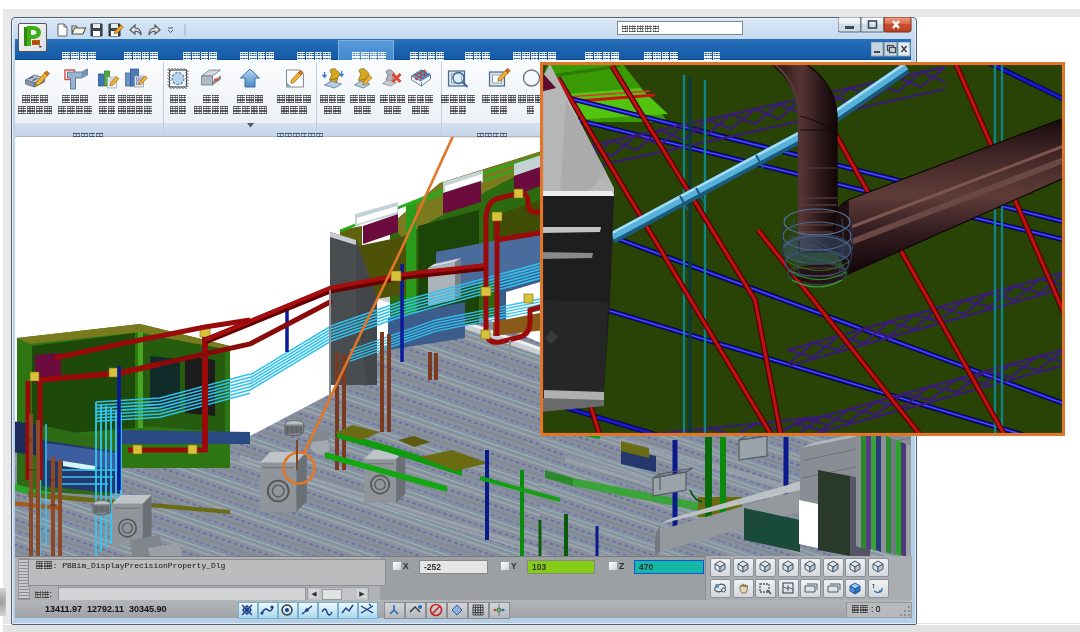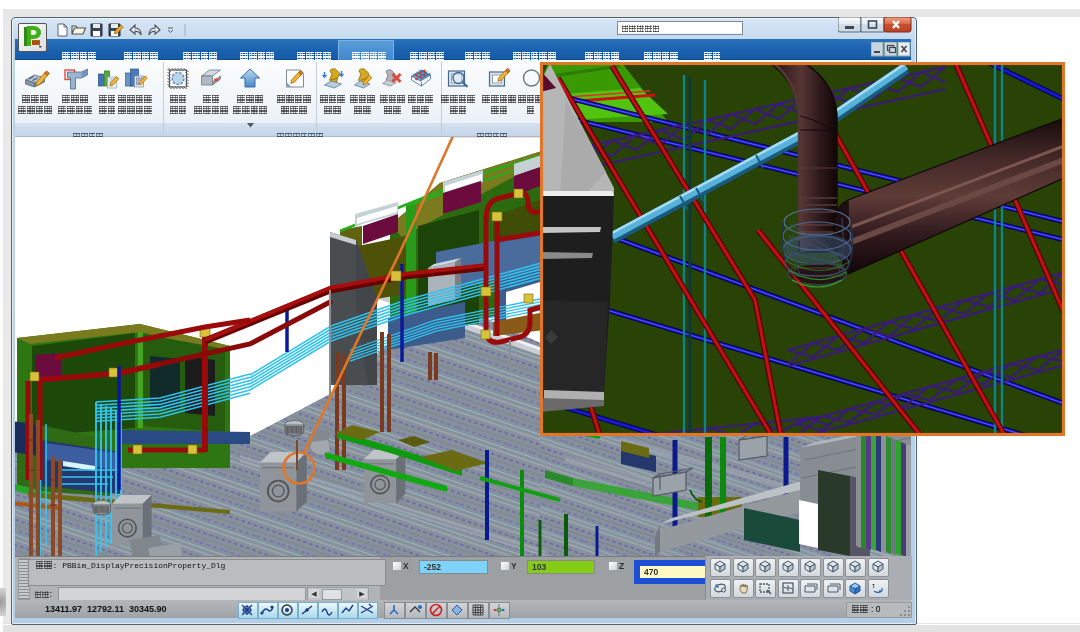--- a/index.html
+++ b/index.html
@@ -738,27 +738,27 @@
  border:1px solid #8a8e92;font-family:'Liberation Mono',monospace;font-size:8px;color:#111;line-height:12px;padding-left:6px"><b></b><b></b>: PBBim_DisplayPrecisionProperty_Dlg</div>
 <div class="abs sm" style="left:34px;top:589px;width:30px;height:12px;font-size:9px"><b></b><b></b>:</div>
 <div class="abs" style="left:58px;top:587px;width:246px;height:12px;background:#d2d4d6;border:1px solid #909498"></div>
 <div class="abs" style="left:307px;top:587px;width:60px;height:12px;background:#c2c5c8;border:1px solid #9a9ea2">
 <div class="abs" style="left:1px;top:1px;width:10px;height:9px;background:#d4d7da;font-size:7px;line-height:9px;text-align:center;color:#333">◀</div>
 <div class="abs" style="left:14px;top:1px;width:18px;height:9px;background:#dfe2e5;border:1px solid #999"></div>
 <div class="abs" style="right:1px;top:1px;width:10px;height:9px;background:#d4d7da;font-size:7px;line-height:9px;text-align:center;color:#333">▶</div>
   </div>
 <div class="abs" style="left:392px;top:561px;width:8px;height:8px;background:linear-gradient(135deg,#fff,#cdd2d6);border:1px solid #9aa2a8"></div>
 <div class="abs" style="left:403px;top:561px;font-size:8.5px;font-weight:bold;color:#2a2f34">X</div>
-<div class="abs" style="left:419px;top:560px;width:63px;height:12px;background:#7dd3fc;border:1px solid #888;font-size:8.5px;font-weight:bold;line-height:12px;padding-left:4px;color:#333">-252</div>
+<div class="abs" style="left:419px;top:560px;width:63px;height:12px;background:#e5e5e5;border:1px solid #888;font-size:8.5px;font-weight:bold;line-height:12px;padding-left:4px;color:#333">-252</div>
 <div class="abs" style="left:500px;top:561px;width:8px;height:8px;background:linear-gradient(135deg,#fff,#cdd2d6);border:1px solid #9aa2a8"></div>
 <div class="abs" style="left:511px;top:561px;font-size:8.5px;font-weight:bold;color:#2a2f34">Y</div>
 <div class="abs" style="left:527px;top:560px;width:62px;height:12px;background:#84cc16;border:1px solid #888;font-size:8.5px;font-weight:bold;line-height:12px;padding-left:4px;color:#333">103</div>
 <div class="abs" style="left:608px;top:561px;width:8px;height:8px;background:linear-gradient(135deg,#fff,#cdd2d6);border:1px solid #9aa2a8"></div>
 <div class="abs" style="left:619px;top:561px;font-size:8.5px;font-weight:bold;color:#2a2f34">Z</div>
-<div class="abs" style="left:634px;top:560px;width:64px;height:12px;background:#fef9c3;border:6px solid #1d4ed8;font-size:8.5px;font-weight:bold;line-height:12px;padding-left:4px;color:#333">470</div>
+<div class="abs" style="left:634px;top:560px;width:64px;height:12px;background:#14b8a6;border:1px solid #1d4ed8;font-size:8.5px;font-weight:bold;line-height:12px;padding-left:4px;color:#333">470</div>
 <div class="abs" style="left:705px;top:556px;width:206px;height:44px;background:#aaadb1;border-left:1px solid #8a8e92"></div>
 <div class="abs" style="left:710.0px;top:558px;width:19px;height:17px;background:linear-gradient(#eff1f3,#d4d8dc);border:1px solid #8a9298;border-radius:2px"></div>
 <svg class="abs" style="left:711.0px;top:558px" width="18" height="18" viewBox="0 0 18 18">
     <g fill="#dce4ec" stroke="#4a5866" stroke-width="1">
       <path d="M4 6 l5-3 5 3 -5 3 z"></path>
       <path d="M4 6 v5 l5 3 v-5 z"></path>
       <path d="M14 6 v5 l-5 3 v-5 z" fill="#b8c4d0"></path>
     </g>
   </svg>
 <div class="abs" style="left:732.5px;top:558px;width:19px;height:17px;background:linear-gradient(#eff1f3,#d4d8dc);border:1px solid #8a9298;border-radius:2px"></div>

